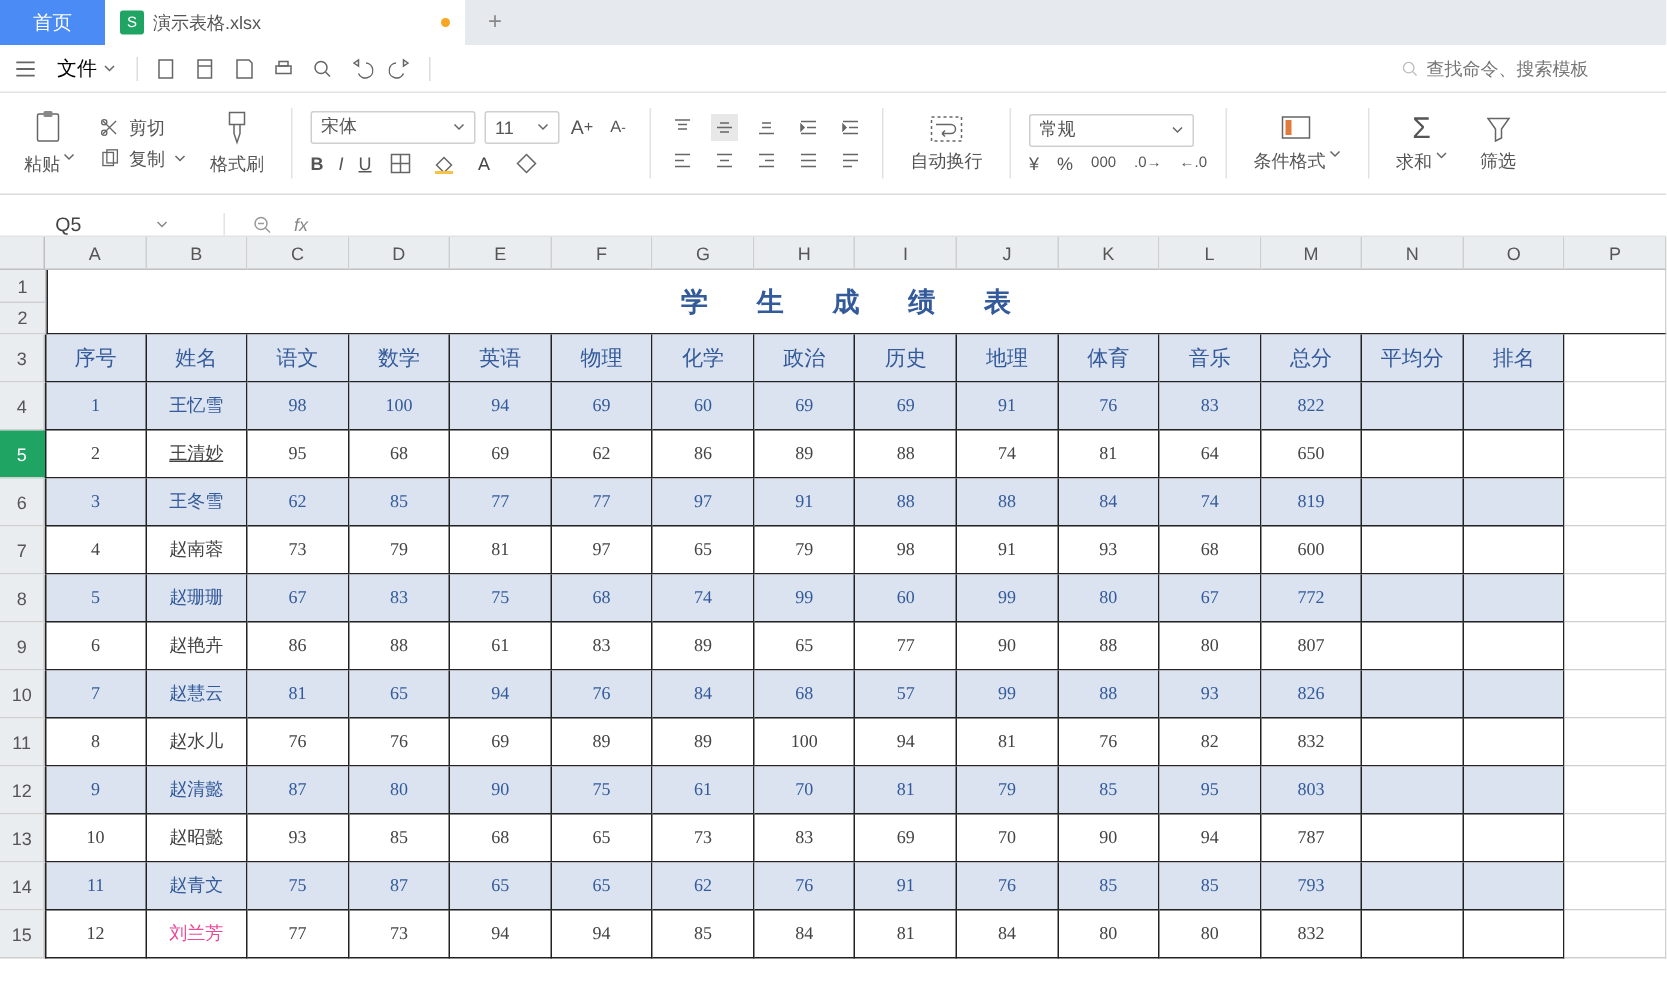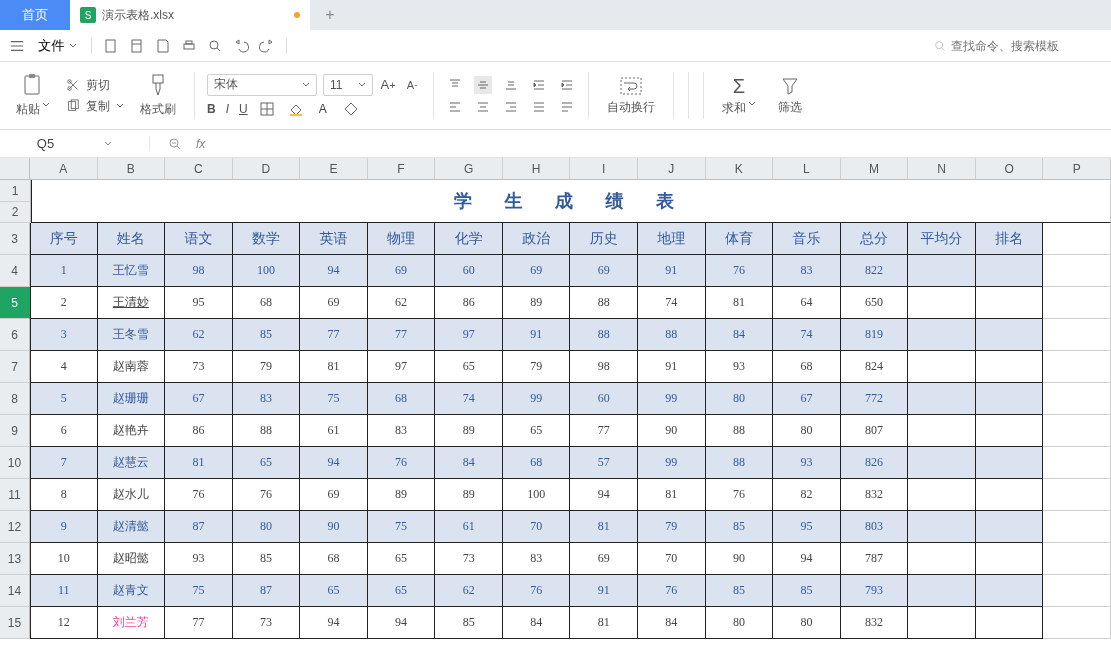--- a/index.html
+++ b/index.html
@@ -18,21 +18,21 @@
   .m-start{background:#1fa463;color:#fff;padding:3px 12px;border-radius:10px}
   .search{margin-left:auto;color:#bbb;display:flex;align-items:center;gap:4px}
   .ribbon{height:68px;display:flex;align-items:stretch;padding:4px 10px;gap:10px;border-bottom:1px solid #dcdcdc;color:#555}
   .grp{display:flex;flex-direction:column;justify-content:center;gap:4px}
   .grp .row{display:flex;align-items:center;gap:6px}
   .vsep{width:1px;background:#e2e2e2;margin:6px 2px}
   .big{display:flex;flex-direction:column;align-items:center;justify-content:center;gap:2px;padding:0 6px}
   .selrow{display:flex;align-items:center;gap:6px}
   .sel{border:1px solid #cfcfcf;border-radius:2px;height:22px;display:flex;align-items:center;padding:0 6px;gap:6px;font-size:12px;background:#fff}
   .iconsq{width:18px;height:18px;display:flex;align-items:center;justify-content:center}
-  .namebox{height:28px;display:flex;align-items:center;border-bottom:1px solid #e3e3e3}
+  .namebox{height:28px;display:flex;align-items:flex-end;border-bottom:1px solid #e3e3e3}
   .cellname{width:150px;border-right:1px solid #e3e3e3;display:flex;align-items:center;justify-content:center;gap:50px;font-size:13px}
   .fxarea{display:flex;align-items:center;gap:14px;padding-left:18px;color:#888}
   .rh-corner{width:31px;height:22px;background:#e9edf0;border-right:1px solid #bfbfbf;border-bottom:1px solid #bfbfbf}
   .ch{height:22px;width:70px;background:#e9edf0;border-right:1px solid #cfcfcf;border-bottom:1px solid #bfbfbf;display:flex;align-items:center;justify-content:center;color:#555}
   .rowhead{width:31px;background:#e9edf0;border-right:1px solid #bfbfbf;border-bottom:1px solid #cfcfcf;display:flex;align-items:center;justify-content:center;color:#555}
   .rowhead.active{background:#1fa463;color:#fff;border-right-color:#1fa463}
   .cell{width:70px;border-right:1px solid #222;border-bottom:1px solid #222;display:flex;align-items:center;justify-content:center;font-family:"宋体";font-size:12px}
   .titlecell{height:43px;width:1120px;display:flex;align-items:center;justify-content:center;font-size:18px;color:#335a9a;font-family:"楷体","KaiTi","宋体";letter-spacing:14px;font-weight:bold;border-right:1px solid #cfcfcf;border-bottom:1px solid #222}
   .hd{color:#335a9a;background:#dbe3f0;font-family:"楷体","KaiTi";font-size:14px}
   .blue{color:#335a9a;background:#dbe3f0}
@@ -260,21 +260,48 @@
   </div>
   <div class="vsep"></div>
   <div class="big btn">
     <svg width="26" height="22" viewBox="0 0 26 22">
         <rect x="3" y="3" width="20" height="16" fill="none" stroke="#666" stroke-dasharray="2"></rect>
         <path d="M6 8h10a3 3 0 1 1 0 6h-6m0 0l2-2m-2 2l2 2" fill="none" stroke="#666"></path>
       </svg>
     <span>自动换行</span>
   </div>
   <div class="vsep"></div>
+  <div class="grp">
+    <div class="sel btn" style="width:110px">
+        <span>常规</span>
+        <svg width="8" height="8" style="margin-left:auto">
+          <path d="M1 2l3 3 3-3" stroke="#666" fill="none"></path>
+        </svg>
+      </div>
+    <div class="row" style="gap:12px">
+      <span class="btn">¥</span>
+      <span class="btn">%</span>
+      <span class="btn" style="font-size:10px">000</span>
+      <span class="btn" style="font-size:10px">.0→</span>
+      <span class="btn" style="font-size:10px">←.0</span>
+    </div>
+  </div>
   <div class="vsep"></div>
+  <div class="big btn">
+    <svg width="26" height="22">
+        <rect x="3" y="3" width="18" height="14" fill="none" stroke="#666"></rect>
+        <rect x="5" y="5" width="4" height="10" fill="#e07b3c"></rect>
+      </svg>
+    <span style="display:flex;gap:2px">
+        <span>条件格式</span>
+        <svg width="8" height="8">
+          <path d="M1 2l3 3 3-3" stroke="#666" fill="none"></path>
+        </svg>
+      </span>
+  </div>
   <div class="vsep"></div>
   <div class="big btn">
     <span style="font-size:20px">Σ</span>
     <span style="display:flex;gap:2px">
         <span>求和</span>
         <svg width="8" height="8">
           <path d="M1 2l3 3 3-3" stroke="#666" fill="none"></path>
         </svg>
       </span>
   </div>
@@ -412,21 +439,21 @@
       <div class="cell hrow" style="color:#444;">73</div>
       <div class="cell hrow" style="color:#444;">79</div>
       <div class="cell hrow" style="color:#444;">81</div>
       <div class="cell hrow" style="color:#444;">97</div>
       <div class="cell hrow" style="color:#444;">65</div>
       <div class="cell hrow" style="color:#444;">79</div>
       <div class="cell hrow" style="color:#444;">98</div>
       <div class="cell hrow" style="color:#444;">91</div>
       <div class="cell hrow" style="color:#444;">93</div>
       <div class="cell hrow" style="color:#444;">68</div>
-      <div class="cell hrow" style="color:#444;">824</div>
+      <div class="cell hrow" style="color:#444;">600</div>
       <div class="cell hrow" style="color:#444;"></div>
       <div class="cell hrow" style="color:#444;"></div>
       <div class="cell hrow" style="background:#fff;border-right:1px solid #cfcfcf;border-bottom:1px solid #cfcfcf"></div>
     </div>
     <div style="display:flex">
       <div class="rowhead" style="height:32px">8</div>
       <div class="cell blue hrow" style="border-left:1px solid #222;">5</div>
       <div class="cell blue hrow" style="">赵珊珊</div>
       <div class="cell blue hrow" style="">67</div>
       <div class="cell blue hrow" style="">83</div>

